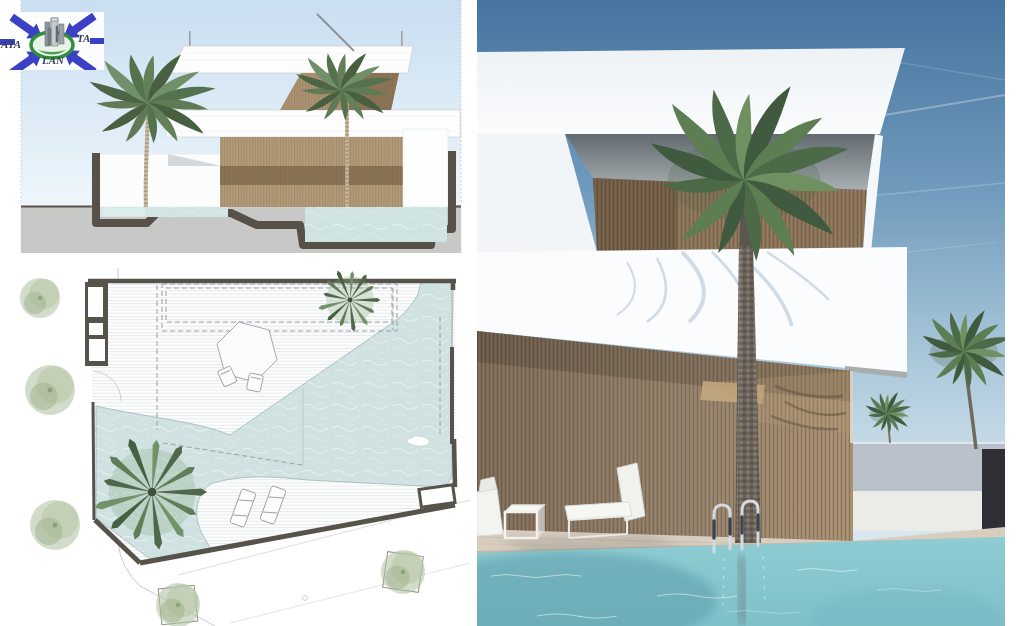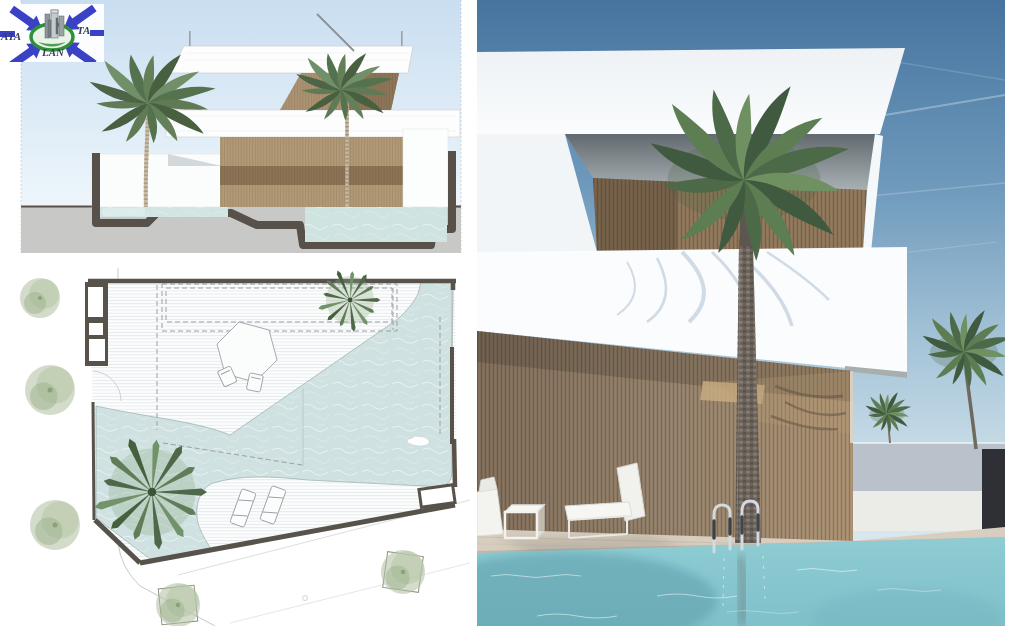--- a/index.html
+++ b/index.html
@@ -2,21 +2,21 @@
 <html style="--paper: #ffffff; --section-sky-top: #c9def1; --section-sky-bottom: #eef6fb; --section-ground: #c8c8c6; --section-cut: #57514a; --section-water: #d2e5e3; --wood-light: #b29a77; --wood-dark: #8b7455; --plan-wall: #57524a; --plan-water: #cfe1e1; --plan-tree: #aebf9e; --palm-green: #4c6a47; --render-sky-top: #46749f; --render-sky-horizon: #d3e3ec; --render-wood: #93806a; --render-wood-lit: #c7ac80; --pool-water: #8fccd3; --pool-water-dark: #5f9fac; --deck: #d8cec0; --dark-wall: #2e3035; --logo-blue: #3b41c4; --logo-green: #2f8f3a; --logo-text: #3a3f55;"><head>
 <meta charset="utf-8">
 <style>
   html,body{margin:0;padding:0;background:#fff;}
   #board{position:relative;width:1024px;height:626px;background:var(--paper,#fff);overflow:hidden;
          font-family:"Liberation Sans",sans-serif;}
   .panel{position:absolute;}
   #panel-section{left:0;top:0;width:470px;height:268px;}
   #panel-plan{left:0;top:268px;width:470px;height:358px;}
   #panel-render{left:477px;top:0;width:528px;height:626px;}
-  #logo-box{left:0;top:4px;width:104px;height:69px;z-index:5;}
+  #logo-box{left:0;top:12px;width:104px;height:69px;z-index:5;}
   svg{display:block;}
   .logo-text{font-family:"Liberation Serif",serif;font-style:italic;font-weight:bold;}
 </style>
 </head>
 <body>
 
 <div id="board">
 
   <div id="panel-section" class="panel">
     <svg width="470" height="268" viewBox="0 0 470 268">

